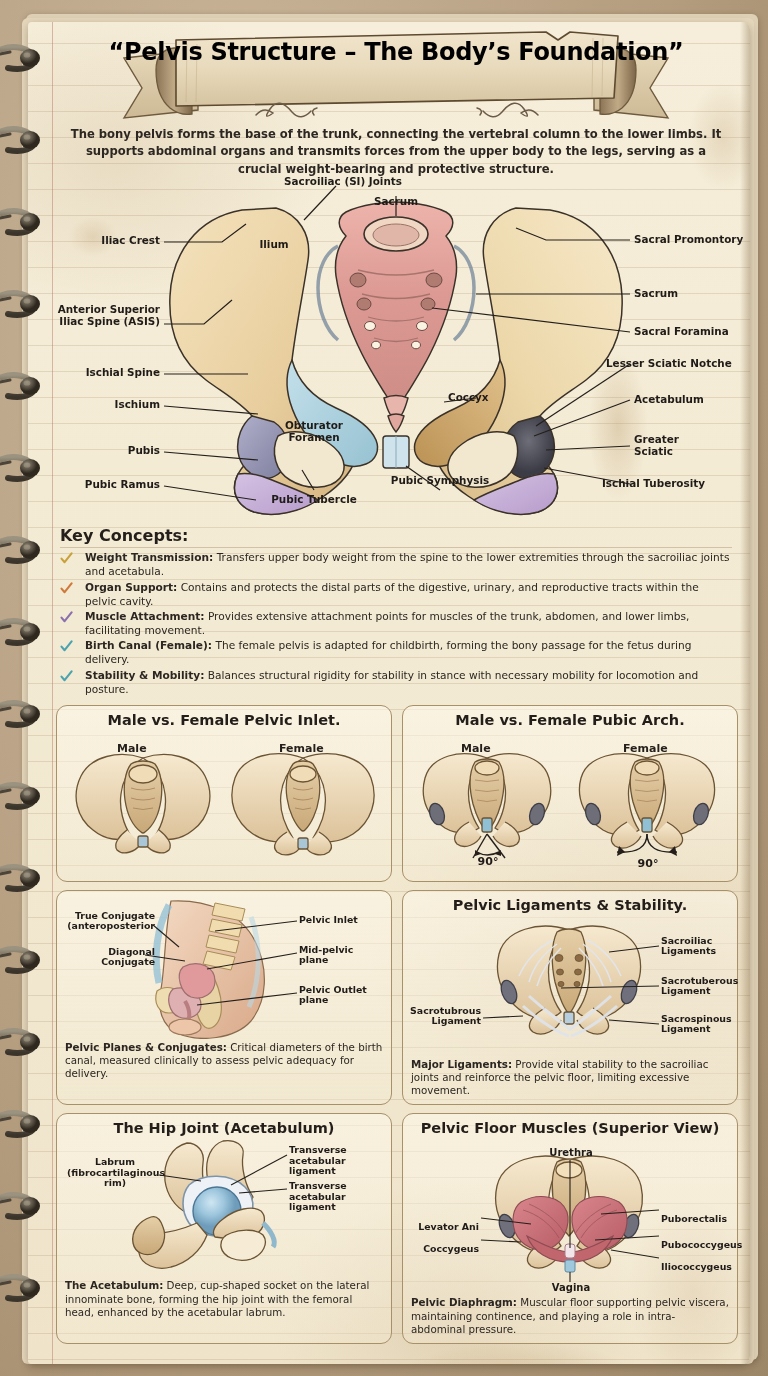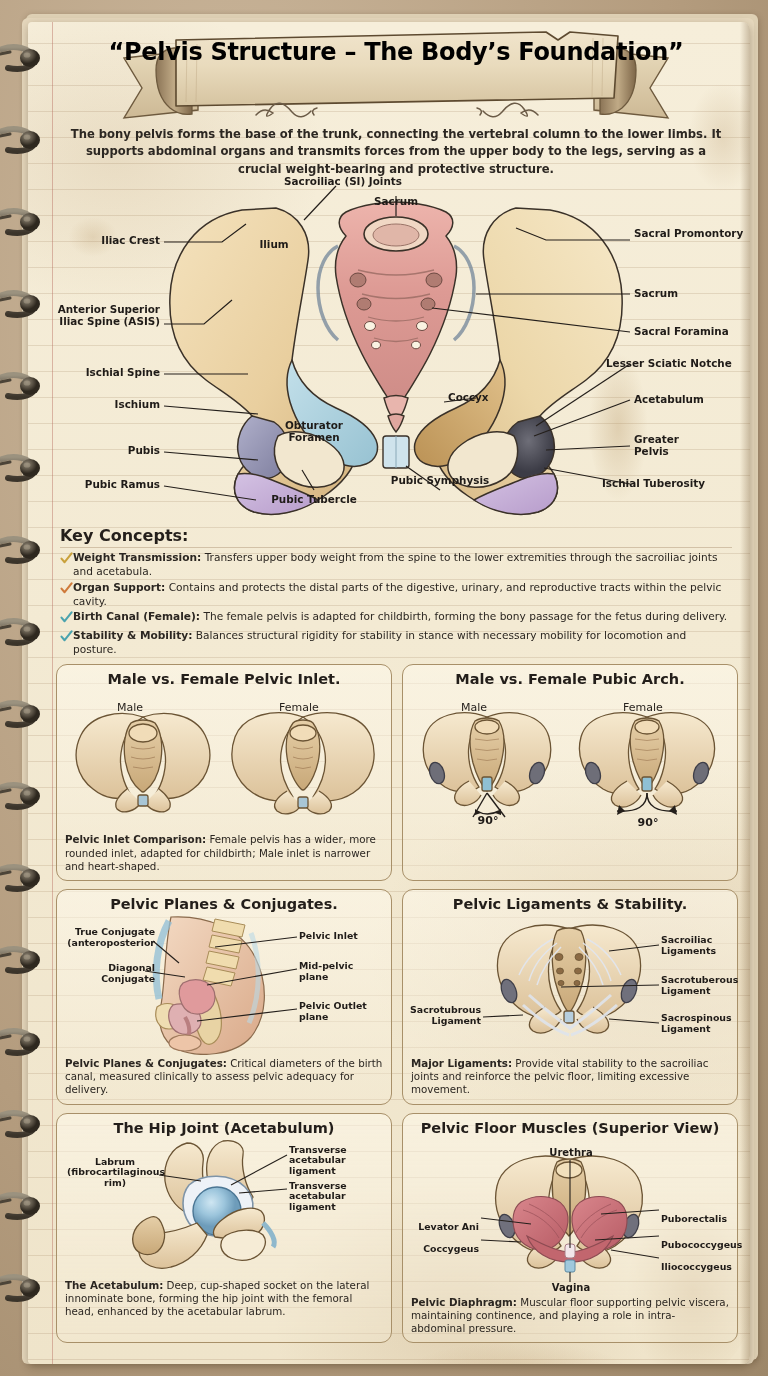--- a/index.html
+++ b/index.html
@@ -146,21 +146,21 @@
 
   
   .kc { margin: 2px 14px 0 14px; }
   .kc-h {
     font-family: "DejaVu Sans", sans-serif;
     font-size: 16px; font-weight: bold; color: #241f1b;
     padding-bottom: 2px;
     border-bottom: 1px solid rgba(150,118,82,.35);
     margin-bottom: 3px;
   }
-  .kc-row { display: flex; align-items: flex-start; gap: 0; margin-bottom: 1.5px; }
+  .kc-row { display: flex; align-items: flex-start; gap: 12px; margin-bottom: 1.5px; }
   .chk { width: 13px; flex: 0 0 13px; line-height: 1; padding-top: 1px; }
   .kc-txt {
     font-family: "DejaVu Sans", sans-serif;
     font-size: 10.6px; line-height: 1.32; color: #2b2621;
   }
   .kc-txt b { font-weight: bold; }
 
   
   .grid {
     display: grid;
@@ -190,21 +190,21 @@
     font-size: 10.3px;
     line-height: 1.28;
     color: #2b2621;
     margin-top: 2px;
   }
   .p-cap b { font-weight: bold; }
 
   .sublabel {
     position: absolute;
     font-family: "DejaVu Sans", sans-serif;
-    font-size: 11px; font-weight: normal; color: #241f1b;
+    font-size: 11px; font-weight: bold; color: #241f1b;
     white-space: nowrap;
   }
   .minilbl {
     position: absolute;
     font-family: "DejaVu Sans", sans-serif;
     font-size: 9.4px; font-weight: bold; color: #1f1b18;
     line-height: 1.12;
   }
   .minilbl.r { text-align: right; }
   .minilbl.c { text-align: center; }
@@ -513,46 +513,52 @@
     <div class="lbl c" style="left:222px; top:-8px; width:150px;">Sacroiliac (SI) Joints</div>
     <div class="lbl c" style="left:300px; top:12px; width:100px;">Sacrum</div>
 
     <div class="lbl c" style="left:188px; top:55px;  width:80px;">Ilium</div>
     <div class="lbl c wrap" style="left:232px; top:236px; width:72px;">Obturator Foramen</div>
     <div class="lbl" style="left:402px; top:208px; width:70px;">Coccyx</div>
 
     <div class="lbl c" style="left:208px; top:310px; width:120px;">Pubic Tubercle</div>
     <div class="lbl c" style="left:330px; top:291px; width:128px;">Pubic Symphysis</div>
 
-    <div class="lbl" style="left:588px; top:44px;  width:110px;">Sacral Promontory</div>
+    <div class="lbl" style="left:588px; top:50px;  width:110px;">Sacral Promontory</div>
     <div class="lbl" style="left:588px; top:104px; width:110px;">Sacrum</div>
     <div class="lbl" style="left:588px; top:142px; width:110px;">Sacral Foramina</div>
     <div class="lbl" style="left:560px; top:174px; width:140px;">Lesser Sciatic Notche</div>
     <div class="lbl" style="left:588px; top:210px; width:110px;">Acetabulum</div>
-    <div class="lbl wrap" style="left:588px; top:250px; width:60px;">Greater Pelvis</div>
+    <div class="lbl wrap" style="left:588px; top:250px; width:60px;">Greater Sciatic</div>
     <div class="lbl" style="left:556px; top:294px; width:144px;">Ischial Tuberosity</div>
   </div>
 
   <div class="kc">
     <div class="kc-h">Key Concepts:</div>
     <div id="kc-list">
         <div class="kc-row">
           <span class="chk"><svg width="13" height="13" viewBox="0 0 13 13">
               <path d="M1.5,6.6 L4.6,10.2 L11.6,1.4" fill="none" stroke="#c9a13c" stroke-width="2.1" stroke-linecap="round" stroke-linejoin="round"></path>
             </svg></span>
           <span class="kc-txt"><b>Weight Transmission:</b><span> Transfers upper body weight from the spine to the lower extremities through the sacroiliac joints and acetabula.</span></span>
         </div>
         <div class="kc-row">
           <span class="chk"><svg width="13" height="13" viewBox="0 0 13 13">
               <path d="M1.5,6.6 L4.6,10.2 L11.6,1.4" fill="none" stroke="#cf7a3a" stroke-width="2.1" stroke-linecap="round" stroke-linejoin="round"></path>
             </svg></span>
           <span class="kc-txt"><b>Organ Support:</b><span> Contains and protects the distal parts of the digestive, urinary, and reproductive tracts within the pelvic cavity.</span></span>
         </div>
         <div class="kc-row">
           <span class="chk"><svg width="13" height="13" viewBox="0 0 13 13">
+              <path d="M1.5,6.6 L4.6,10.2 L11.6,1.4" fill="none" stroke="#8b6fae" stroke-width="2.1" stroke-linecap="round" stroke-linejoin="round"></path>
+            </svg></span>
+          <span class="kc-txt"><b>Muscle Attachment:</b><span> Provides extensive attachment points for muscles of the trunk, abdomen, and lower limbs, facilitating movement.</span></span>
+        </div>
+        <div class="kc-row">
+          <span class="chk"><svg width="13" height="13" viewBox="0 0 13 13">
               <path d="M1.5,6.6 L4.6,10.2 L11.6,1.4" fill="none" stroke="#4aa3ae" stroke-width="2.1" stroke-linecap="round" stroke-linejoin="round"></path>
             </svg></span>
           <span class="kc-txt"><b>Birth Canal (Female):</b><span> The female pelvis is adapted for childbirth, forming the bony passage for the fetus during delivery.</span></span>
         </div>
         <div class="kc-row">
           <span class="chk"><svg width="13" height="13" viewBox="0 0 13 13">
               <path d="M1.5,6.6 L4.6,10.2 L11.6,1.4" fill="none" stroke="#4aa3ae" stroke-width="2.1" stroke-linecap="round" stroke-linejoin="round"></path>
             </svg></span>
           <span class="kc-txt"><b>Stability &amp; Mobility:</b><span> Balances structural rigidity for stability in stance with necessary mobility for locomotion and posture.</span></span>
         </div>
@@ -608,23 +614,20 @@
             <path d="M88,86 C98,92 104,100 98,106 C90,112 78,108 74,100" fill="url(#bn1)"></path>
             <rect x="67" y="92" width="10" height="11" rx="2" fill="#a8c6d6"></rect>
           </g>
           <g stroke="#a5825c" stroke-width="1" fill="none" transform="translate(166,4)" opacity=".8">
             <path d="M62,42 q10,4 20,0"></path>
               <path d="M62,52 q10,4 20,0"></path>
               <path d="M64,62 q8,3 16,0"></path>
           </g>
         </svg>
       </div>
-      <div class="p-cap">
-        <b>Pelvic Inlet Comparison:</b><span> Female pelvis has a wider, more rounded inlet, adapted for childbirth; Male inlet is narrower and heart-shaped.</span>
-      </div>
     </div>
 
     <div class="panel">
       <div class="p-title">Male vs. Female Pubic Arch.</div>
       <div class="p-fig" style="height:132px;">
         <div class="sublabel" style="left:50px; top:0;">Male</div>
         <div class="sublabel" style="left:212px; top:0;">Female</div>
         <svg width="318" height="130" viewBox="0 0 318 130" style="margin-top:14px">
 
           <g transform="translate(6,2)" stroke="#6b5434" stroke-width="1.3">
@@ -680,21 +683,20 @@
           </g>
           <polygon points="208,104 214,110 206,114" fill="#241f1b"></polygon>
           <polygon points="264,104 258,110 266,114" fill="#241f1b"></polygon>
         </svg>
         <div class="minilbl c" style="left:60px; top:114px; width:34px; font-size:11px;">90°</div>
         <div class="minilbl c" style="left:220px; top:116px; width:34px; font-size:11px;">90°</div>
       </div>
     </div>
 
     <div class="panel">
-      <div class="p-title">Pelvic Planes &amp; Conjugates.</div>
       <div class="p-fig" style="height:142px;">
         <svg width="318" height="142" viewBox="0 0 318 142">
           <defs>
             <linearGradient id="skinG" x1="0" y1="0" x2="1" y2="1">
               <stop offset="0%" stop-color="#f3d9c2"></stop>
                 <stop offset="100%" stop-color="#d9a989"></stop>
             </linearGradient>
           </defs>
 
           <g stroke="#8a6a4c" stroke-width="1.2">

